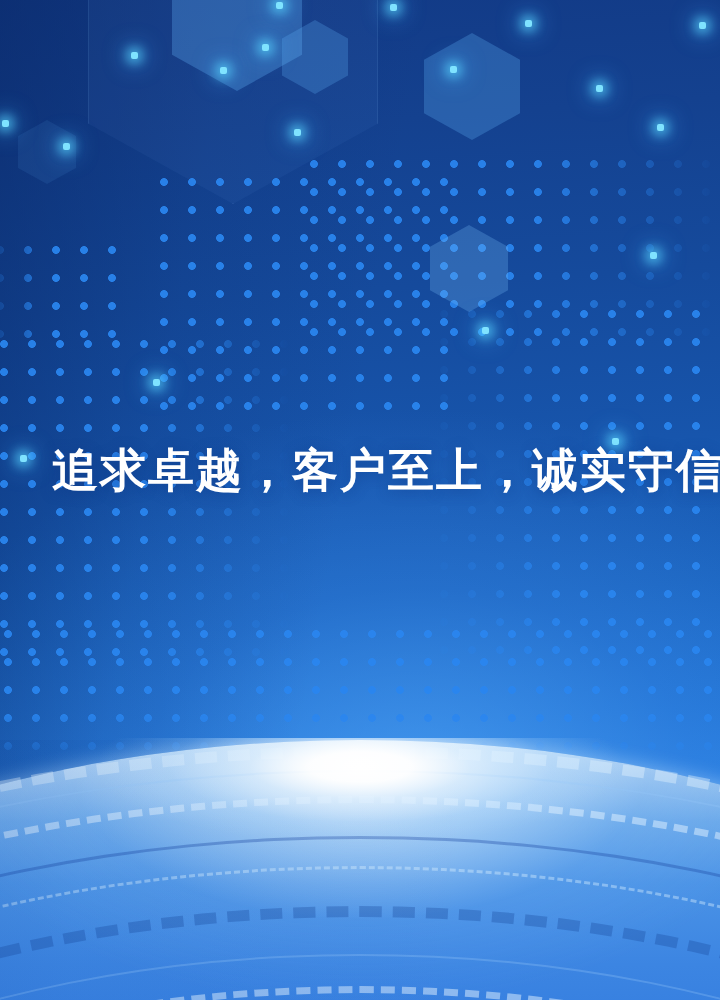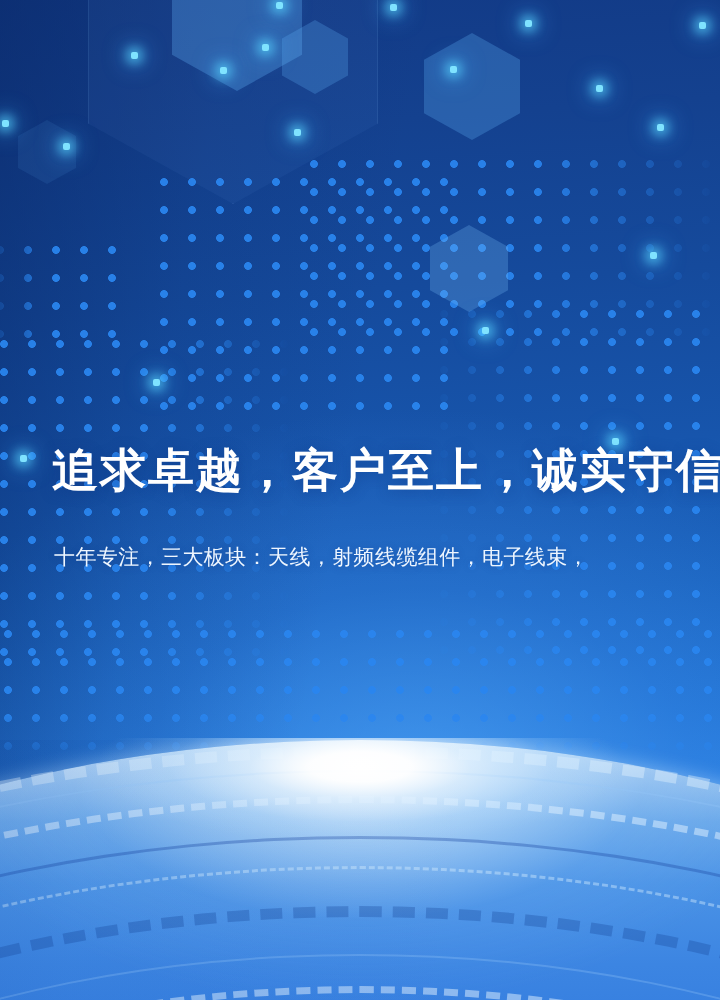--- a/index.html
+++ b/index.html
@@ -231,21 +231,20 @@
       <div class="spark" style="left: 650px; top: 252px;"></div>
       <div class="spark" style="left: 482px; top: 327px;"></div>
       <div class="spark" style="left: 153px; top: 379px;"></div>
       <div class="spark" style="left: 20px; top: 455px;"></div>
       <div class="spark" style="left: 612px; top: 438px;"></div>
     </div>
 
   <div class="copy">
     <h1 id="headline">追求卓越，客户至上，诚实守信</h1>
     <p id="subcopy">
-      <span class="l1">十年专注，三大板块：天线，射频线缆组件，电子线束，</span>
     </p>
   </div>
 
   <div class="floor">
     <div class="floor-plate">
 
       <div class="seg-band fat" style="top:6px;   width:1960px; height:1000px;"></div>
       <div class="ring solidlite" style="top:30px;  width:1900px; height:960px;  border-width:2px;"></div>
       <div class="seg-band" style="top:56px;  width:1840px; height:920px;"></div>
       <div class="ring dark" style="top:96px;  width:1760px; height:872px;  border-width:3px;"></div>

